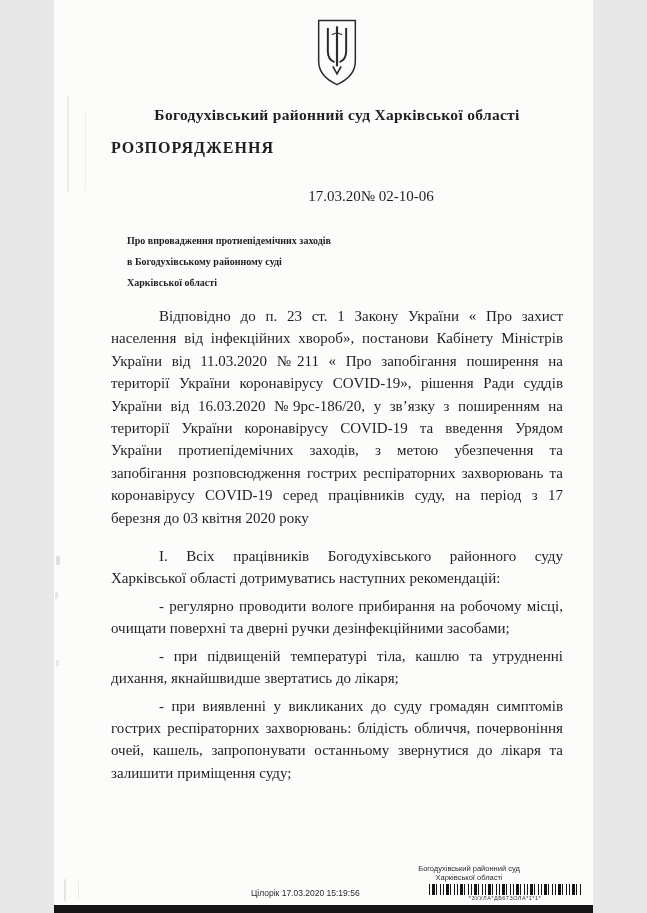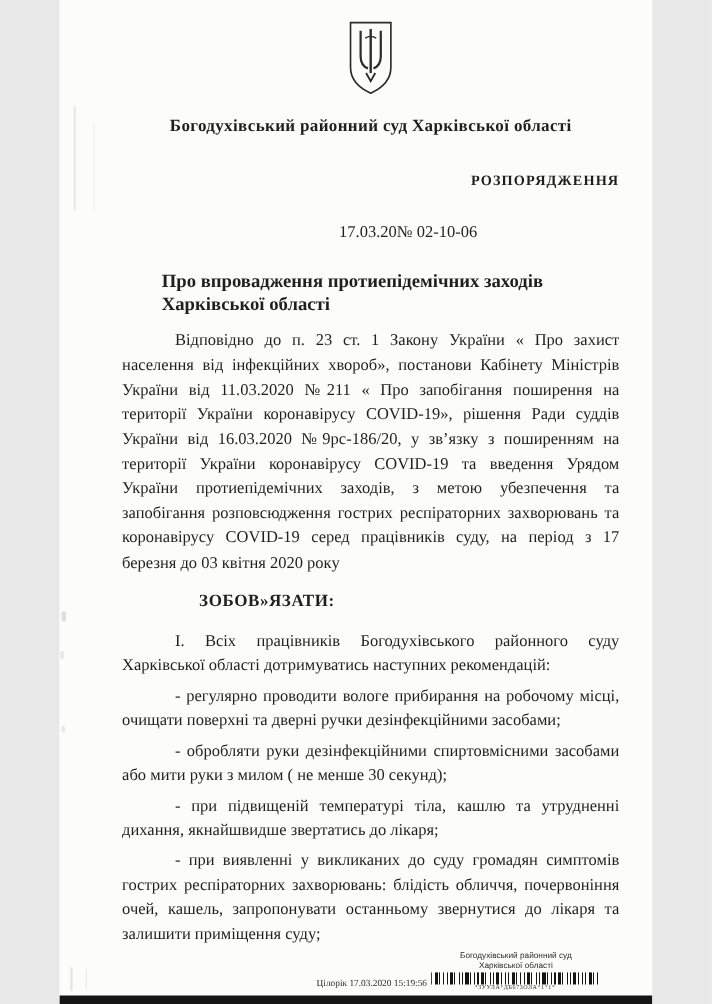--- a/index.html
+++ b/index.html
@@ -27,39 +27,39 @@
     height: 74px;
   }
   .court-name {
     margin-top: 16px;
     text-align: center;
     font-weight: bold;
     font-size: 15.5px;
     letter-spacing: 0.3px;
   }
   .doc-type {
-    margin-top: 32px;
-    text-align: right;
-    font-weight: bold;
-    font-size: 13px;
+    margin-top: 15px;
+    text-align: left;
+    font-weight: bold;
+    font-size: 16px;
     letter-spacing: 1px;
   }
   .date-row {
     margin-top: 31px;
     display: flex;
     justify-content: center;
     font-size: 15px;
     padding-left: 76px;
     padding-right: 8px;
   }
   .subject {
     margin-top: 25px;
-    margin-left: 36px;
-    font-weight: bold;
-    font-size: 17px;
+    margin-left: 16px;
+    font-weight: bold;
+    font-size: 10px;
     line-height: 21px;
   }
   .bodytext {
     font-size: 15px;
     line-height: 22.4px;
     text-align: justify;
   }
   .preamble {
     margin-top: 12px;
     text-indent: 48px;
@@ -95,23 +95,22 @@
     font-size: 7.5px;
     line-height: 8.5px;
     width: 180px;
     margin-left: 128px;
     margin-top: 48px;
   }
   .stamp-row {
     margin-top: 2px;
     display: flex;
     align-items: center;
-    justify-content: center;
+    justify-content: space-between;
     gap: 4px;
-    font-family: Liberation Serif, serif;
   }
   .reg-text {
     font-size: 8.5px;
     white-space: nowrap;
   }
   .barcode-wrap { text-align: center; }
   .barcode {
     width: 152px;
     height: 11px;
     background:
@@ -165,31 +164,30 @@
 
     <div class="doc-type">РОЗПОРЯДЖЕННЯ</div>
 
     <div class="date-row">
       <span>17.03.20</span>
       <span>№ 02-10-06</span>
     </div>
 
     <div class="subject">
       <div>Про впровадження протиепідемічних заходів</div>
+      <div>в Богодухівському районному суді</div>
       <div>Харківської області</div>
     </div>
 
     <p class="bodytext preamble">Відповідно до п. 23 ст. 1 Закону України « Про захист населення від інфекційних хвороб», постанови Кабінету Міністрів України від 11.03.2020 №211 « Про запобігання поширення на території України коронавірусу COVID-19», рішення Ради суддів України від 16.03.2020 №9рс-186/20, у зв’язку з поширенням на території України коронавірусу COVID-19 та введення Урядом України протиепідемічних заходів, з метою убезпечення та запобігання розповсюдження гострих респіраторних захворювань та коронавірусу COVID-19 серед працівників суду, на період з 17 березня до 03 квітня 2020 року</p>
 
-    <div class="order-heading">ЗОБОВ»ЯЗАТИ:</div>
 
     <p class="bodytext intro">І. Всіх працівників Богодухівського районного суду Харківської області дотримуватись наступних рекомендацій:</p>
 
     <p class="bodytext item">- регулярно проводити вологе прибирання на робочому місці, очищати поверхні та дверні ручки дезінфекційними засобами;</p>
-    <p class="bodytext item">- обробляти руки дезінфекційними спиртовмісними засобами або мити руки з милом ( не менше 30 секунд);</p>
     <p class="bodytext item">- при підвищеній температурі тіла, кашлю та утрудненні дихання, якнайшвидше звертатись до лікаря;</p>
     <p class="bodytext item">- при виявленні у викликаних до суду громадян симптомів гострих респіраторних захворювань: блідість обличчя, почервоніння очей, кашель, запропонувати останньому звернутися до лікаря та залишити приміщення суду;</p>
 
   </div>
 
   <div class="footer-stamp">
     <div class="stamp-court">
       <div>Богодухівський районний суд</div>
       <div>Харківської області</div>
     </div>

